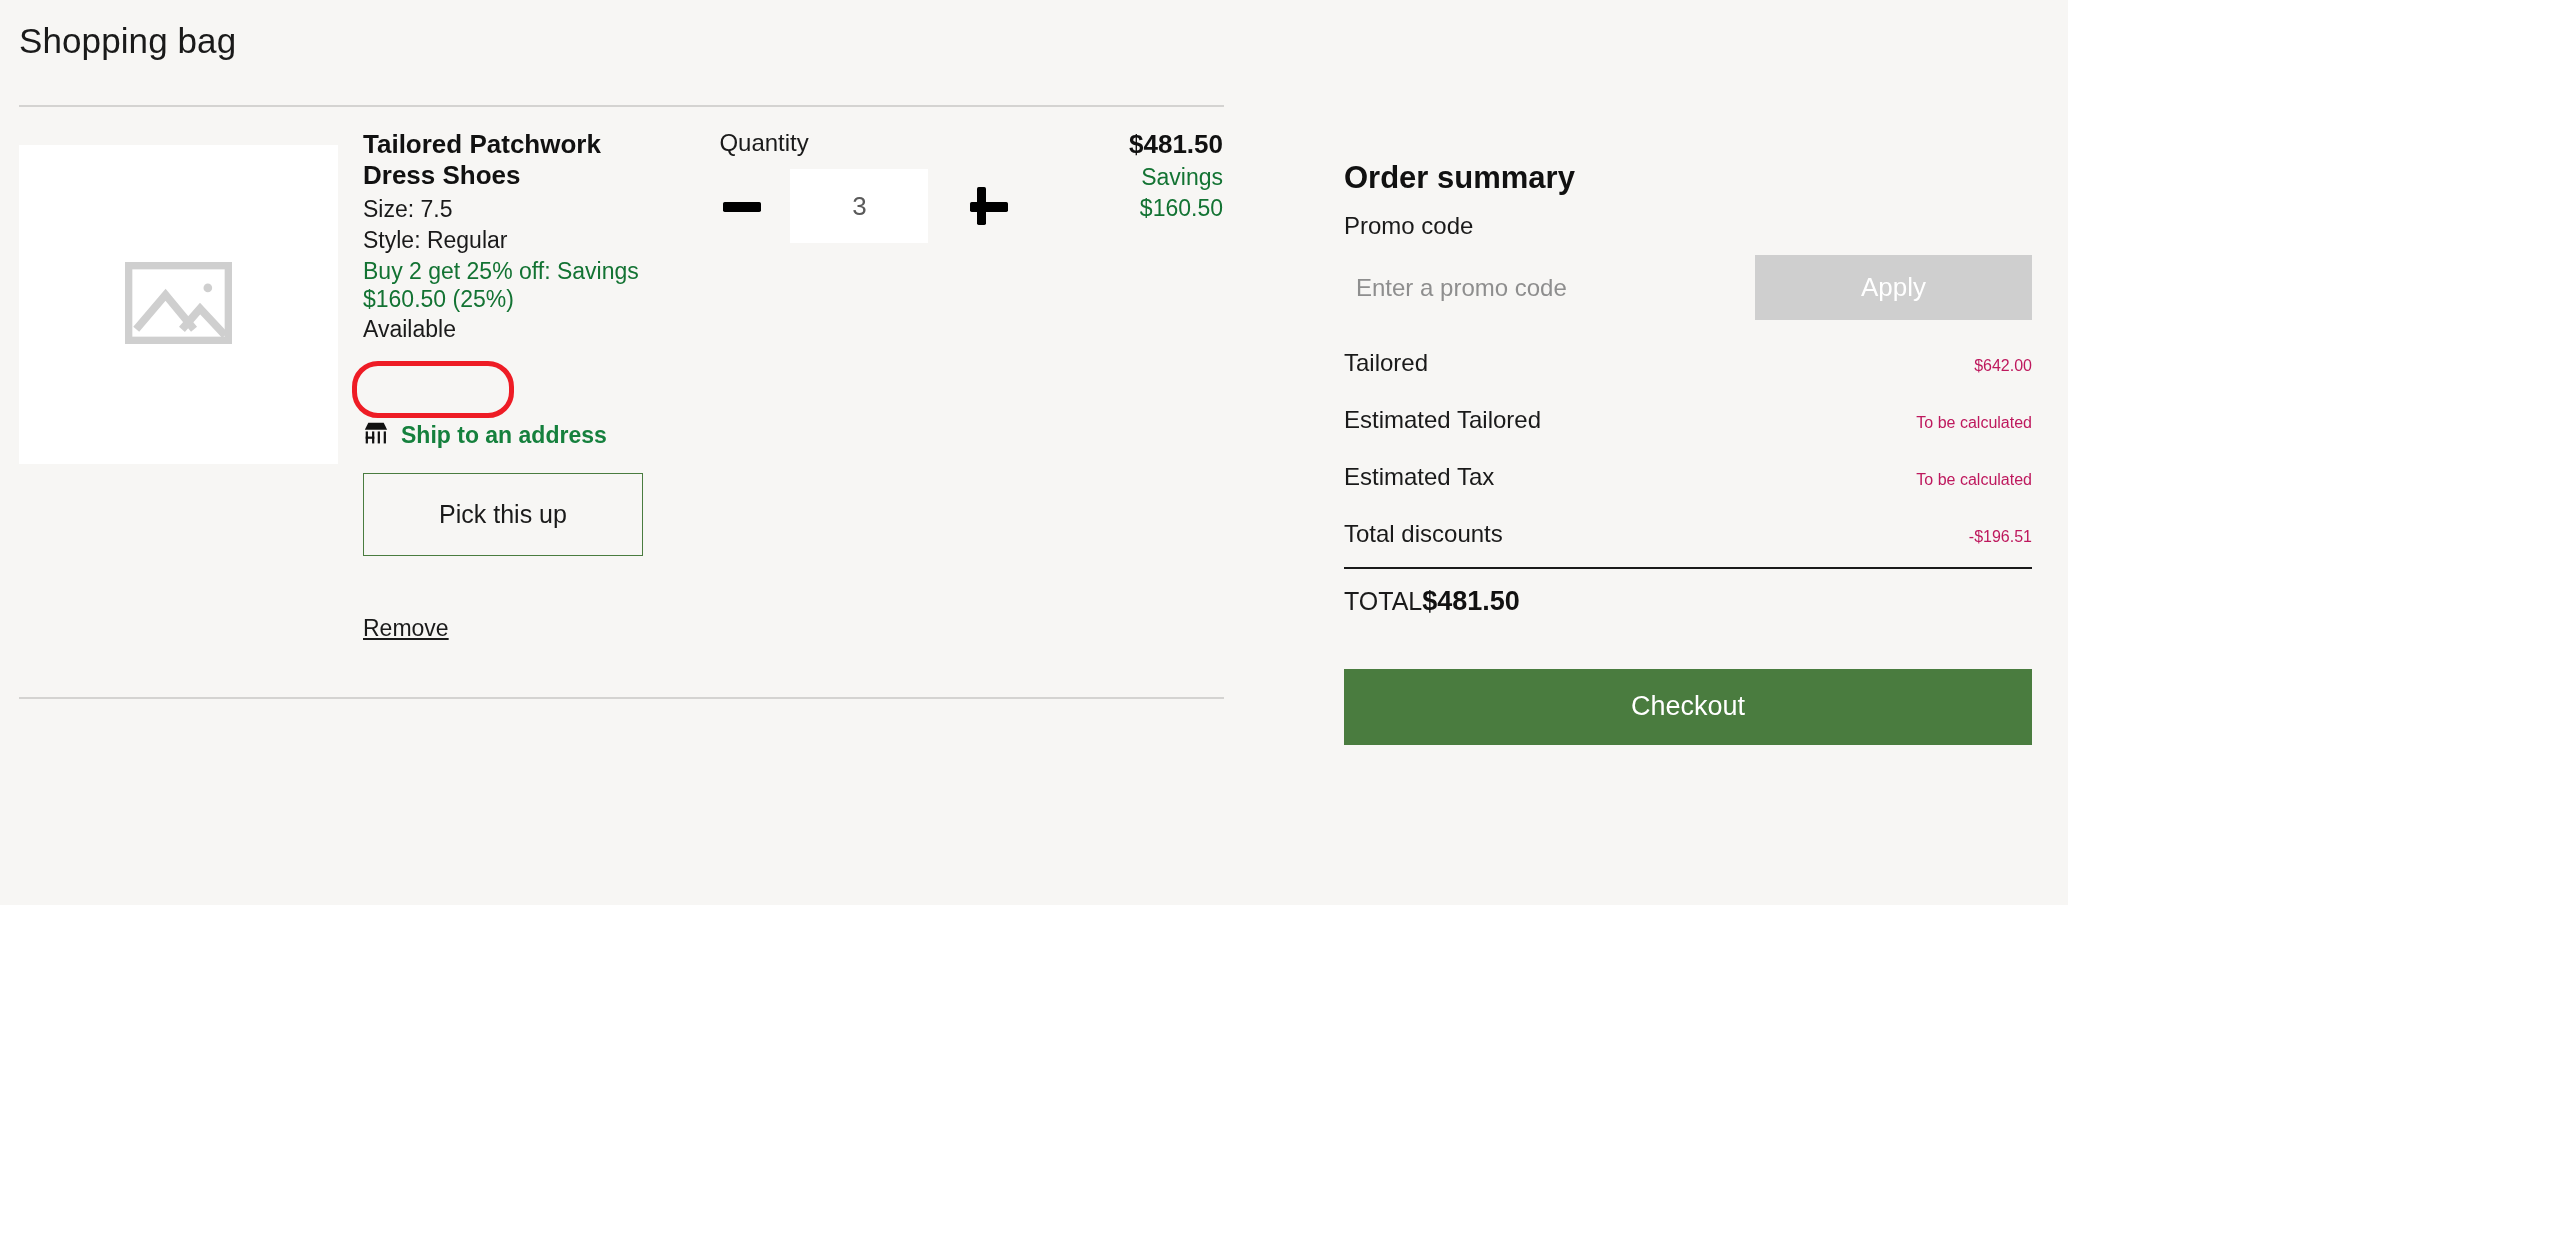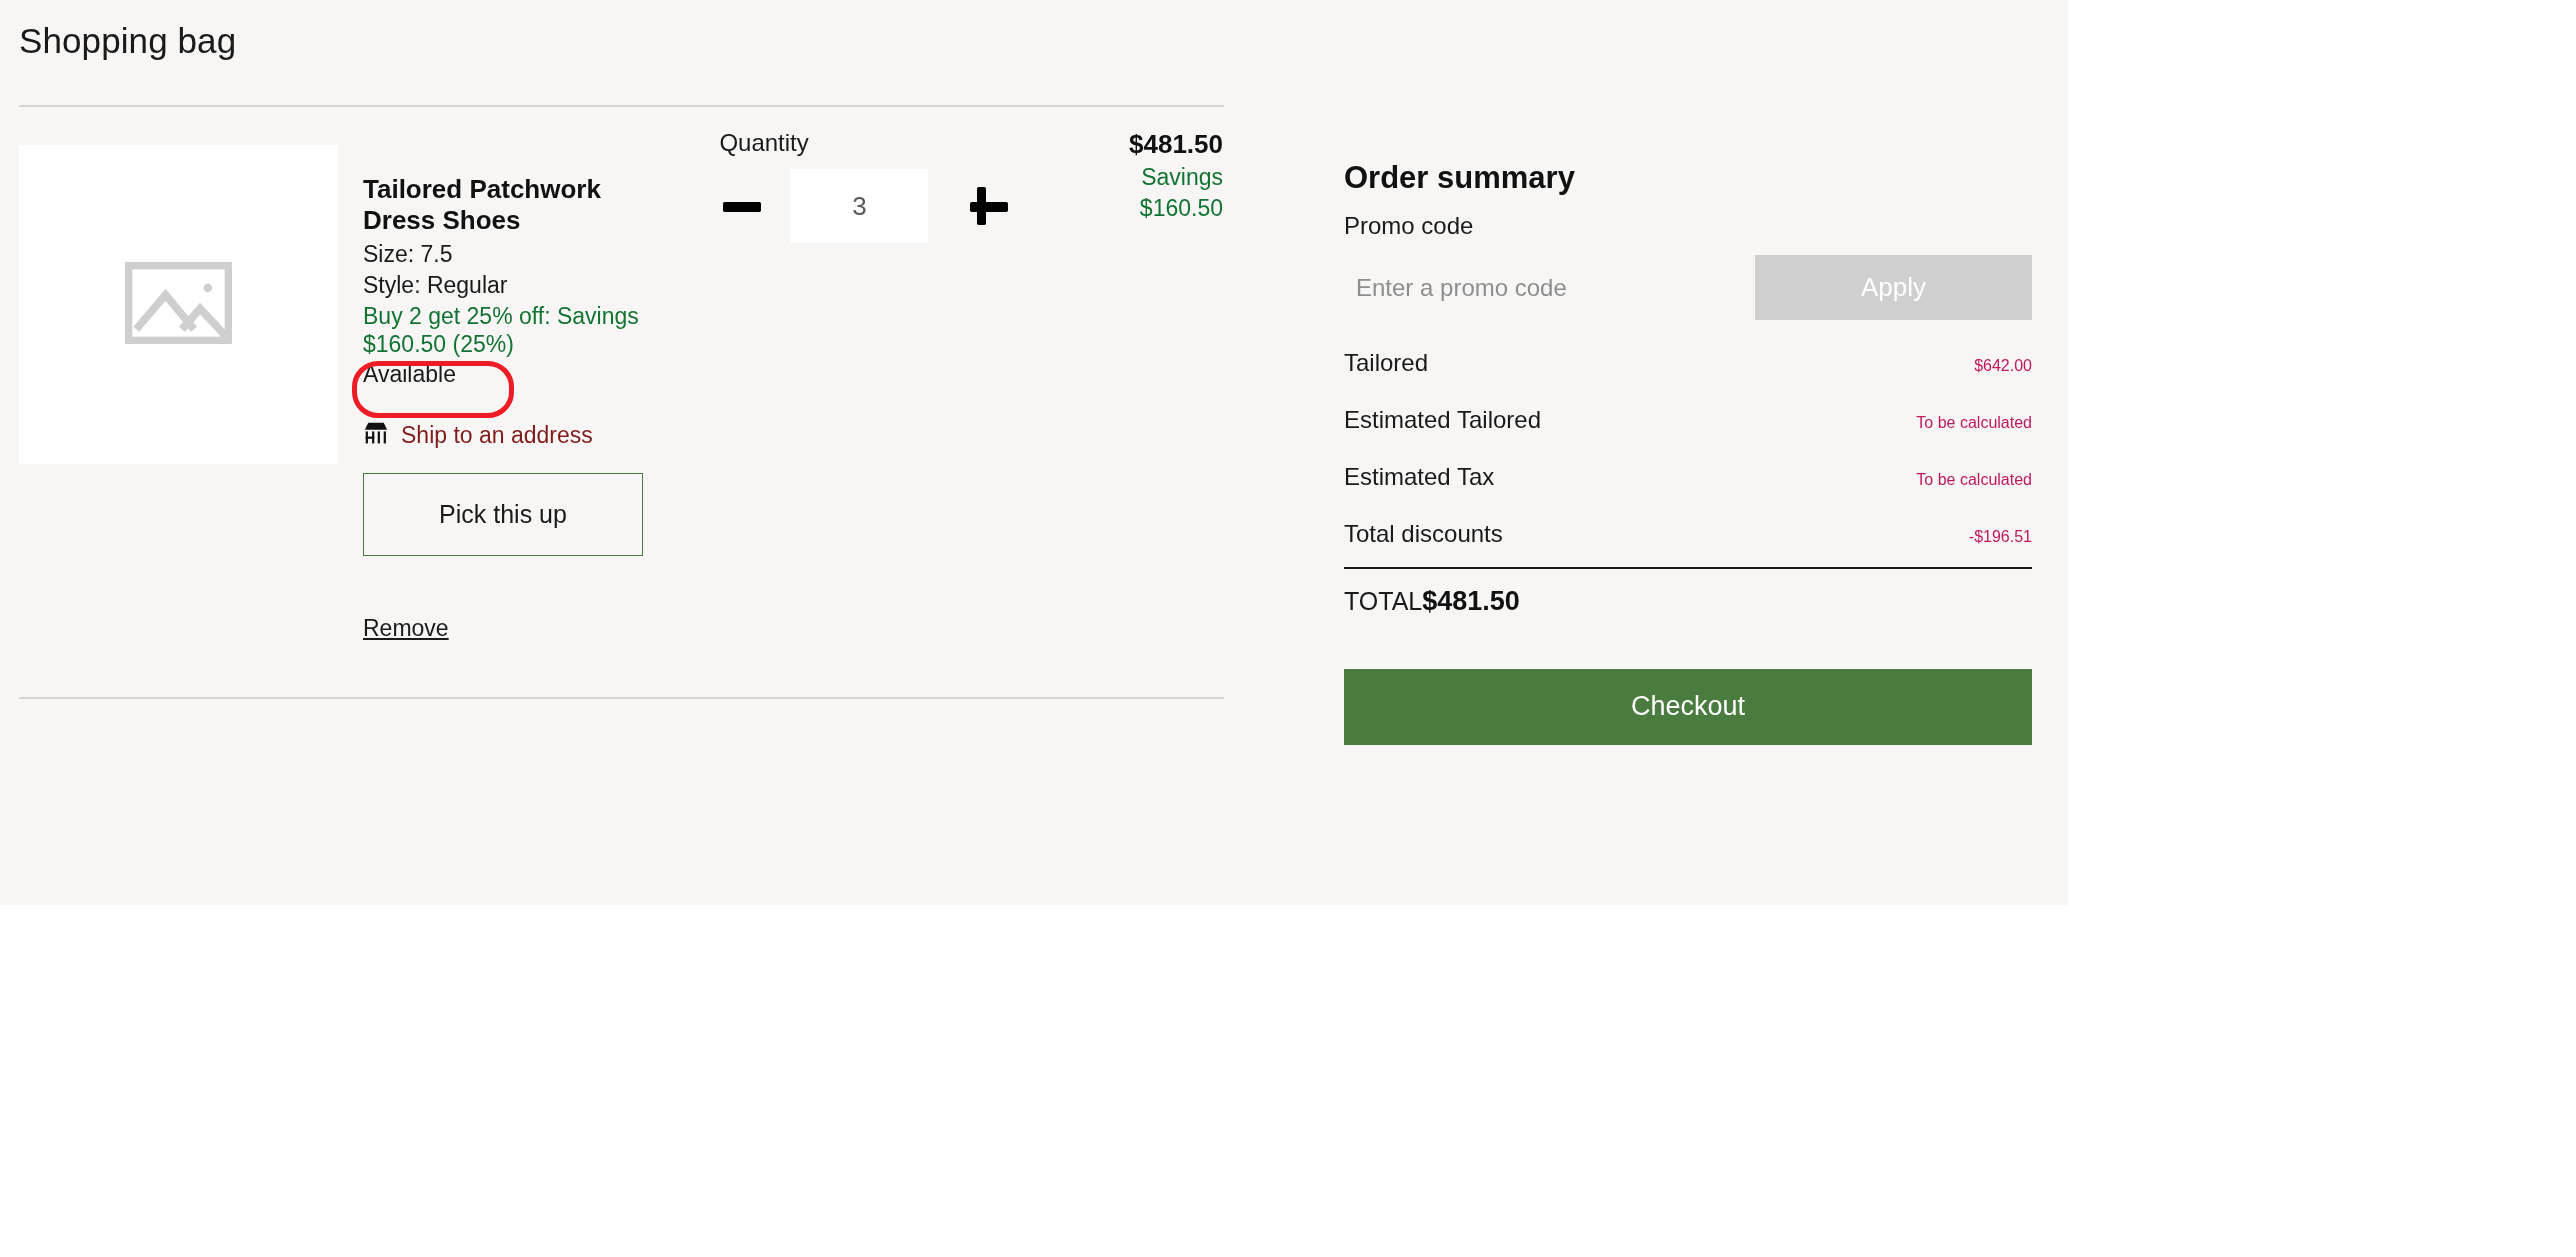--- a/index.html
+++ b/index.html
@@ -72,21 +72,20 @@
     display: flex;
     align-items: center;
     justify-content: center;
   }
 
   .product-info {
     position: absolute;
     left: 363px;
     top: 0px;
     width: 344px;
-    margin-top: 45px;
   }
   .product-name {
     font-size: 26px;
     font-weight: bold;
     line-height: 1.2;
     color: #111111;
     width: 293px;
   }
   .attr-line {
     font-size: 23px;
@@ -124,21 +123,22 @@
   .fulfillment {
     position: absolute;
     left: 363px;
     top: 293px;
     display: flex;
     align-items: center;
     gap: 12px;
   }
   .fulfillment-label {
     font-size: 23px;
-    color: #7f1d1d;
+    color: #15803d;
+    font-weight: bold;
   }
 
   .pickup-button {
     position: absolute;
     left: 363px;
     top: 344px;
     width: 280px;
     height: 83px;
     border: 1.7px solid #4a7c3f;
     background: transparent;

